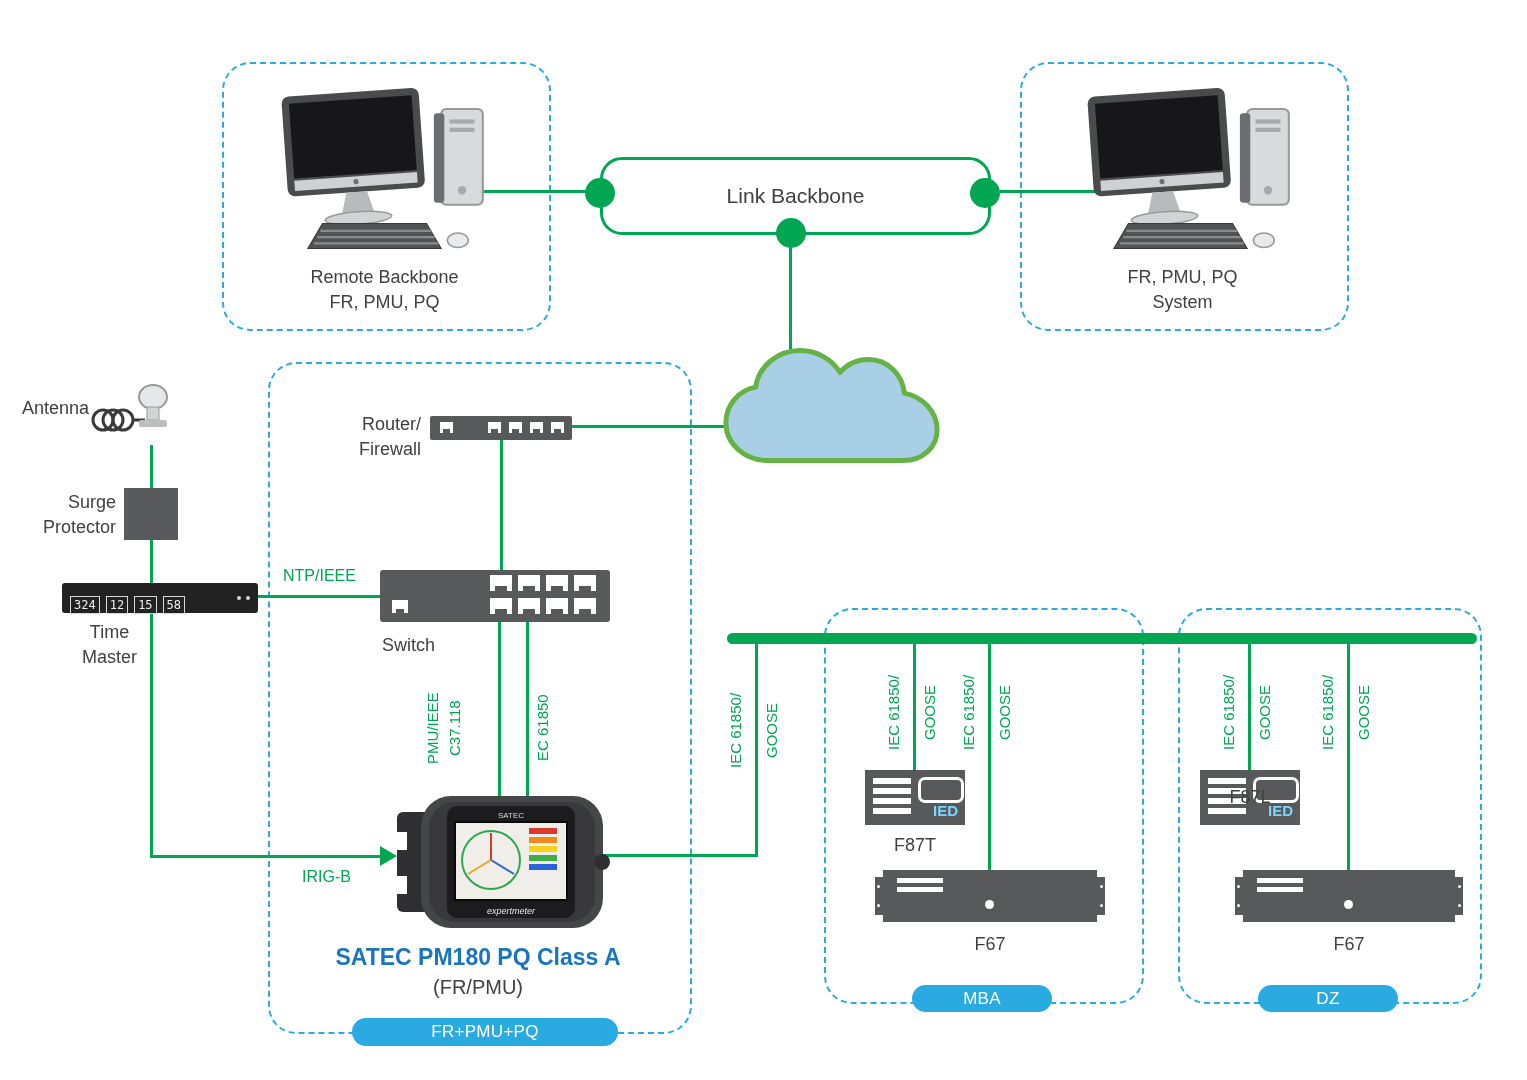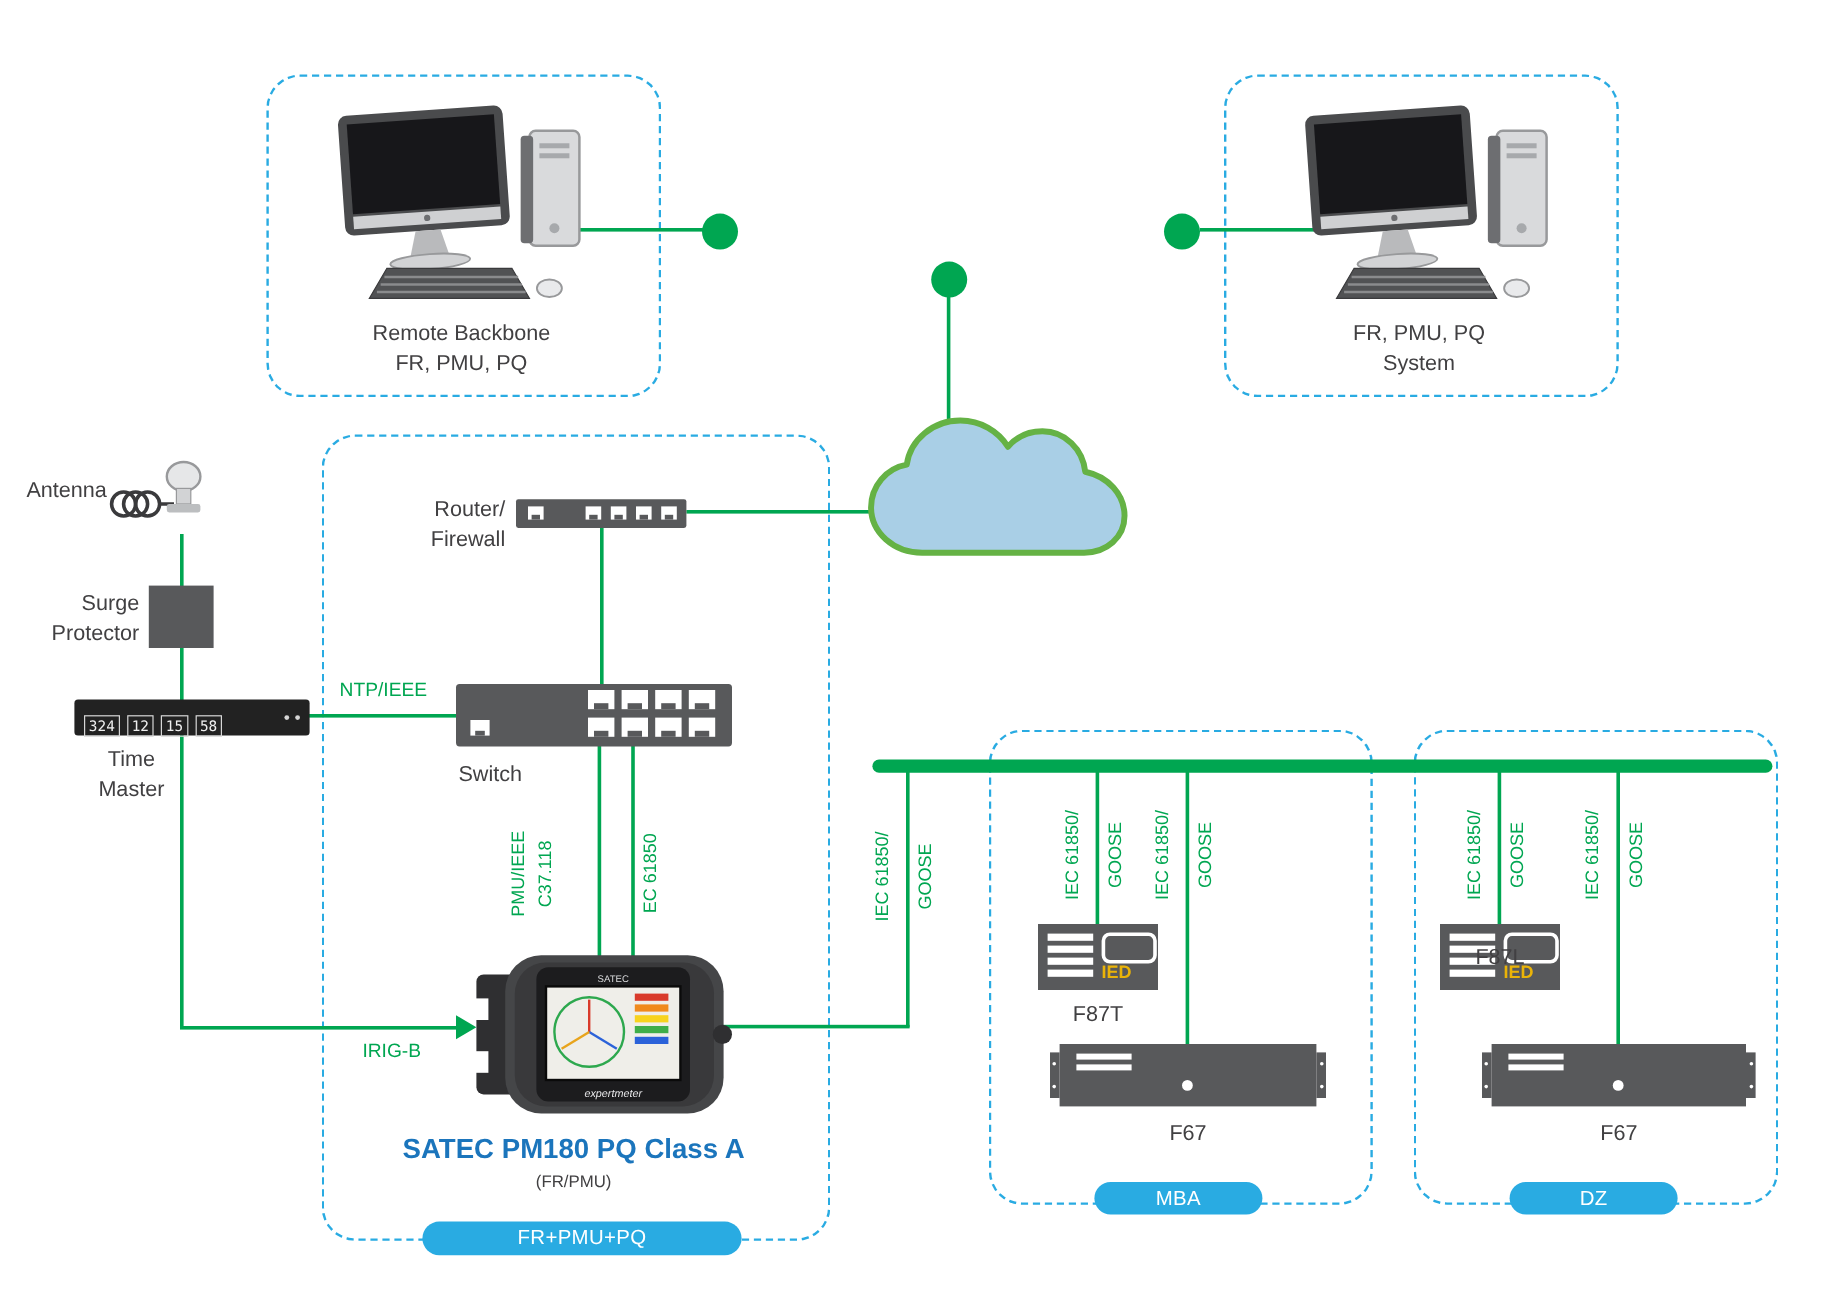--- a/index.html
+++ b/index.html
@@ -14,28 +14,28 @@
   .arrow-right{position:absolute;width:0;height:0;border-top:10px solid transparent;border-bottom:10px solid transparent;border-left:17px solid #00A651;}
 
   .backbone{position:absolute;border:3px solid #00A651;border-radius:22px;background:#fff;display:flex;align-items:center;justify-content:center;font-size:21px;color:#414042;}
 
   .node-label{position:absolute;text-align:center;font-size:18px;line-height:1.4;color:#414042;}
   .glabel{position:absolute;color:#00A651;font-size:16px;white-space:nowrap;}
   .vlabel{position:absolute;color:#00A651;font-size:15px;line-height:1.25;writing-mode:vertical-rl;transform:rotate(180deg);text-align:center;white-space:nowrap;}
 
   .badge{position:absolute;background:#29ABE2;color:#fff;border-radius:14px;display:flex;align-items:center;justify-content:center;font-size:17px;letter-spacing:.3px;}
   .title-blue{position:absolute;color:#1B75BC;font-weight:bold;font-size:23px;text-align:center;}
-  .subtitle{position:absolute;font-size:14px;text-align:center;color:#414042;}
+  .subtitle{position:absolute;font-size:20px;text-align:center;color:#414042;}
 
   .gray-device{position:absolute;background:#58595B;}
   .port{position:absolute;background:#fff;}
   .port::after{content:"";position:absolute;left:22%;bottom:0;width:56%;height:32%;background:#58595B;}
   .stripe{position:absolute;background:#fff;}
   .ied-screen{position:absolute;border:3px solid #fff;border-radius:7px;background:transparent;}
-  .ied-text{position:absolute;color:#eab308;font-weight:bold;font-size:15px;text-align:left;}
+  .ied-text{position:absolute;color:#7dd3fc;font-weight:bold;font-size:15px;text-align:right;}
 
   .gray-rack{position:absolute;}
   .rack-body{position:absolute;left:8px;right:8px;top:0;bottom:0;background:#58595B;}
   .rack-ear{position:absolute;top:7px;width:8px;height:38px;background:#58595B;}
   .ear-hole{position:absolute;width:3px;height:3px;border-radius:50%;background:#fff;}
   .rack-dot{position:absolute;background:#fff;border-radius:50%;}
 
   .tm-box{position:absolute;background:#222;border-radius:3px;display:flex;align-items:center;padding:0 8px;gap:6px;}
   .tm-seg{border:1px solid #d7d7d7;color:#eee;font-family:"DejaVu Sans Mono",monospace;font-size:12px;line-height:1;padding:2px 3px;margin-top:13px;}
   .tm-leds{margin-left:auto;display:flex;gap:5px;}
@@ -70,20 +70,23 @@
       </symbol>
     </defs>
   </svg>
 
   <div class="dashed-box" style="left:222px;top:62px;width:325px;height:265px"></div>
   <div class="dashed-box" style="left:1020px;top:62px;width:325px;height:265px"></div>
   <div class="dashed-box" style="left:268px;top:362px;width:420px;height:668px"></div>
   <div class="dashed-box" style="left:824px;top:608px;width:316px;height:392px"></div>
   <div class="dashed-box" style="left:1178px;top:608px;width:300px;height:392px"></div>
 
+  <div class="backbone" style="left:600px;top:157px;width:385px;height:72px">
+    <span>Link Backbone</span>
+  </div>
 
   <div class="hline" style="left:460px;top:190px;width:140px"></div>
   <div class="hline" style="left:1000px;top:190px;width:110px"></div>
   <div class="vline" style="left:789px;top:240px;height:135px"></div>
   <div class="hline" style="left:572px;top:425px;width:175px"></div>
   <div class="vline" style="left:500px;top:438px;height:134px"></div>
   <div class="hline" style="left:242px;top:595px;width:138px"></div>
   <div class="vline" style="left:150px;top:445px;height:45px"></div>
   <div class="vline" style="left:150px;top:540px;height:45px"></div>
   <div class="vline" style="left:150px;top:611px;height:246px"></div>

